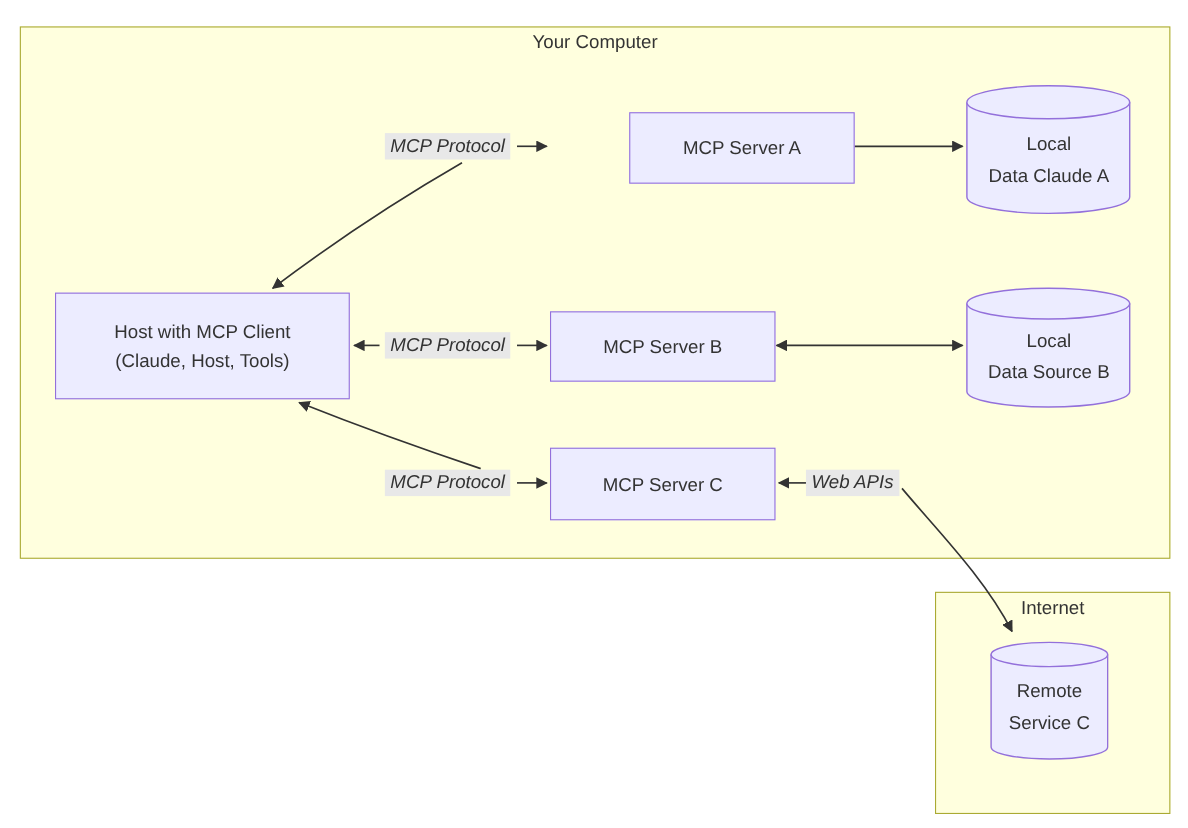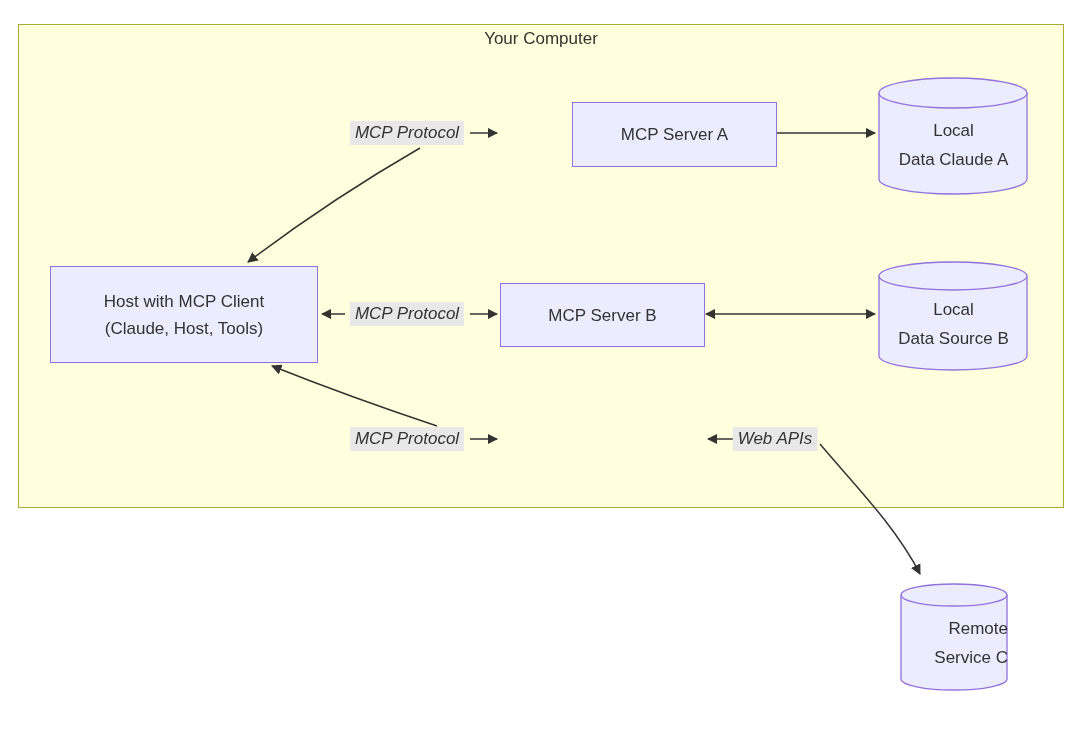--- a/index.html
+++ b/index.html
@@ -47,20 +47,23 @@
 </style>
 </head>
 <body>
 
 <div class="canvas">
 
   <div class="cluster" style="left:18px;top:24px;width:1044px;height:482px;">
     <div class="cluster-label">Your Computer</div>
   </div>
 
+  <div class="cluster" style="left:850px;top:538px;width:212px;height:200px;">
+    <div class="cluster-label">Internet</div>
+  </div>
 
   <svg class="edges">
     <defs>
       <marker id="arrow" viewBox="0 0 10 10" refX="9" refY="5" markerWidth="7" markerHeight="7" orient="auto-start-reverse">
         <path class="arrowhead" d="M0,0 L10,5 L0,10 z"></path>
       </marker>
     </defs>
     <path class="edge" d="M470 133 H497" marker-end="url(#arrow)"></path>
     <path class="edge" d="M420 148 Q330 200 248 262" marker-end="url(#arrow)"></path>
     <path class="edge" d="M706 133 H875" marker-start="url(#arrow)" marker-end="url(#arrow)"></path>
@@ -79,20 +82,23 @@
   </div>
 
   <div class="node" style="left:524px;top:102px;width:203px;height:63px;margin-left:48px;">
     <span>MCP Server A</span>
   </div>
 
   <div class="node" style="left:500px;top:283px;width:203px;height:62px;">
     <span>MCP Server B</span>
   </div>
 
+  <div class="node" style="left:500px;top:407px;width:203px;height:64px;">
+    <span>MCP Server C</span>
+  </div>
 
   <div class="cyl" style="left:878px;top:76px;width:151px;height:120px;">
     <svg width="151" height="120" viewBox="0 0 151 120">
       <path class="cyl-shape" d="M1,17 L1,103 A74,15 0 0 0 149,103 L149,17"></path>
       <ellipse class="cyl-shape" cx="75" cy="17" rx="74" ry="15"></ellipse>
     </svg>
     <div class="cyl-text" style="top:17px;">
       <span>Local</span>
       <span>Data Claude A</span>
     </div>
@@ -107,21 +113,21 @@
       <span>Local</span>
       <span>Data Source B</span>
     </div>
   </div>
 
   <div class="cyl" style="left:900px;top:582px;width:108px;height:110px;">
     <svg width="108" height="110" viewBox="0 0 108 110">
       <path class="cyl-shape" d="M1,13 L1,97 A53,11 0 0 0 107,97 L107,13"></path>
       <ellipse class="cyl-shape" cx="54" cy="13" rx="53" ry="11"></ellipse>
     </svg>
-    <div class="cyl-text" style="top:12px;align-items:flex-end;">
+    <div class="cyl-text" style="top:12px;">
       <span>Remote</span>
       <span>Service C</span>
     </div>
   </div>
 
   <div class="edge-label" style="left:407px;top:133px;">MCP Protocol</div>
   <div class="edge-label" style="left:407px;top:314px;">MCP Protocol</div>
   <div class="edge-label" style="left:407px;top:439px;">MCP Protocol</div>
   <div class="edge-label" style="left:775px;top:439px;">Web APIs</div>
 

